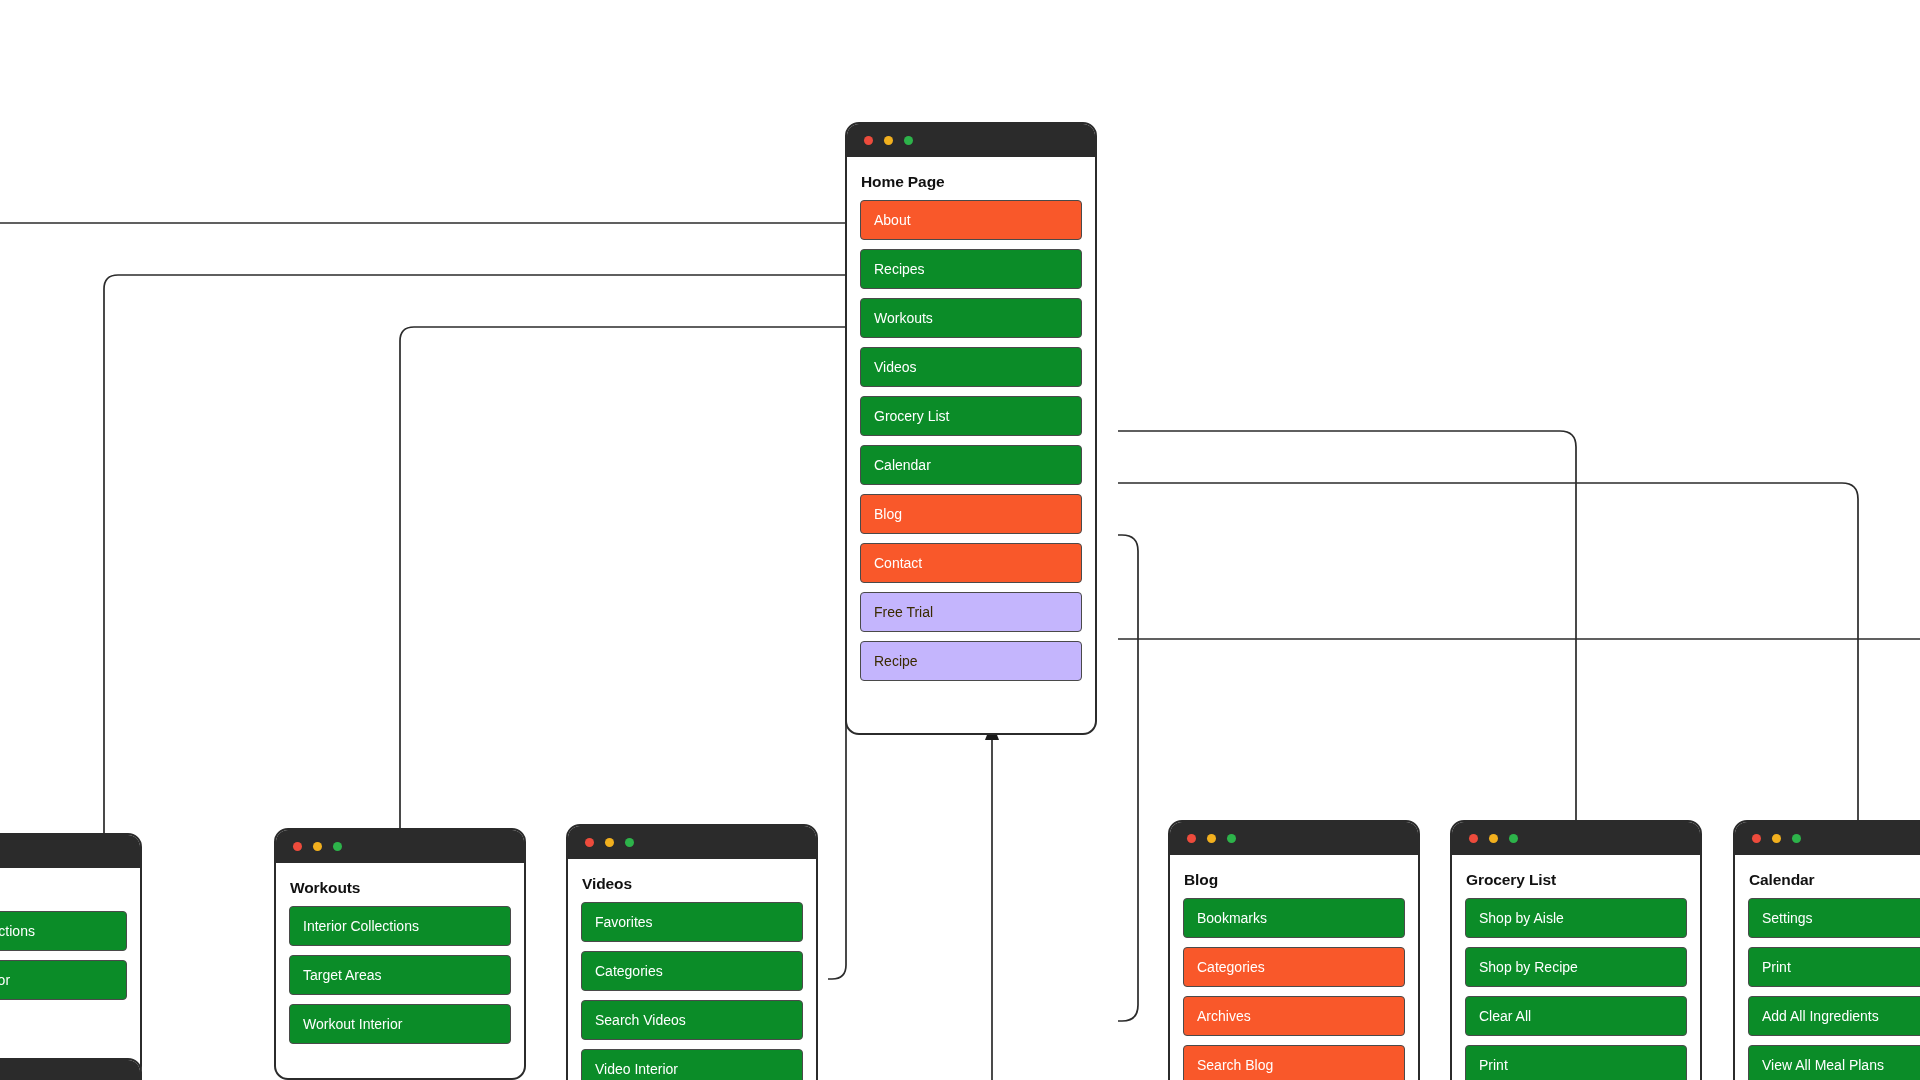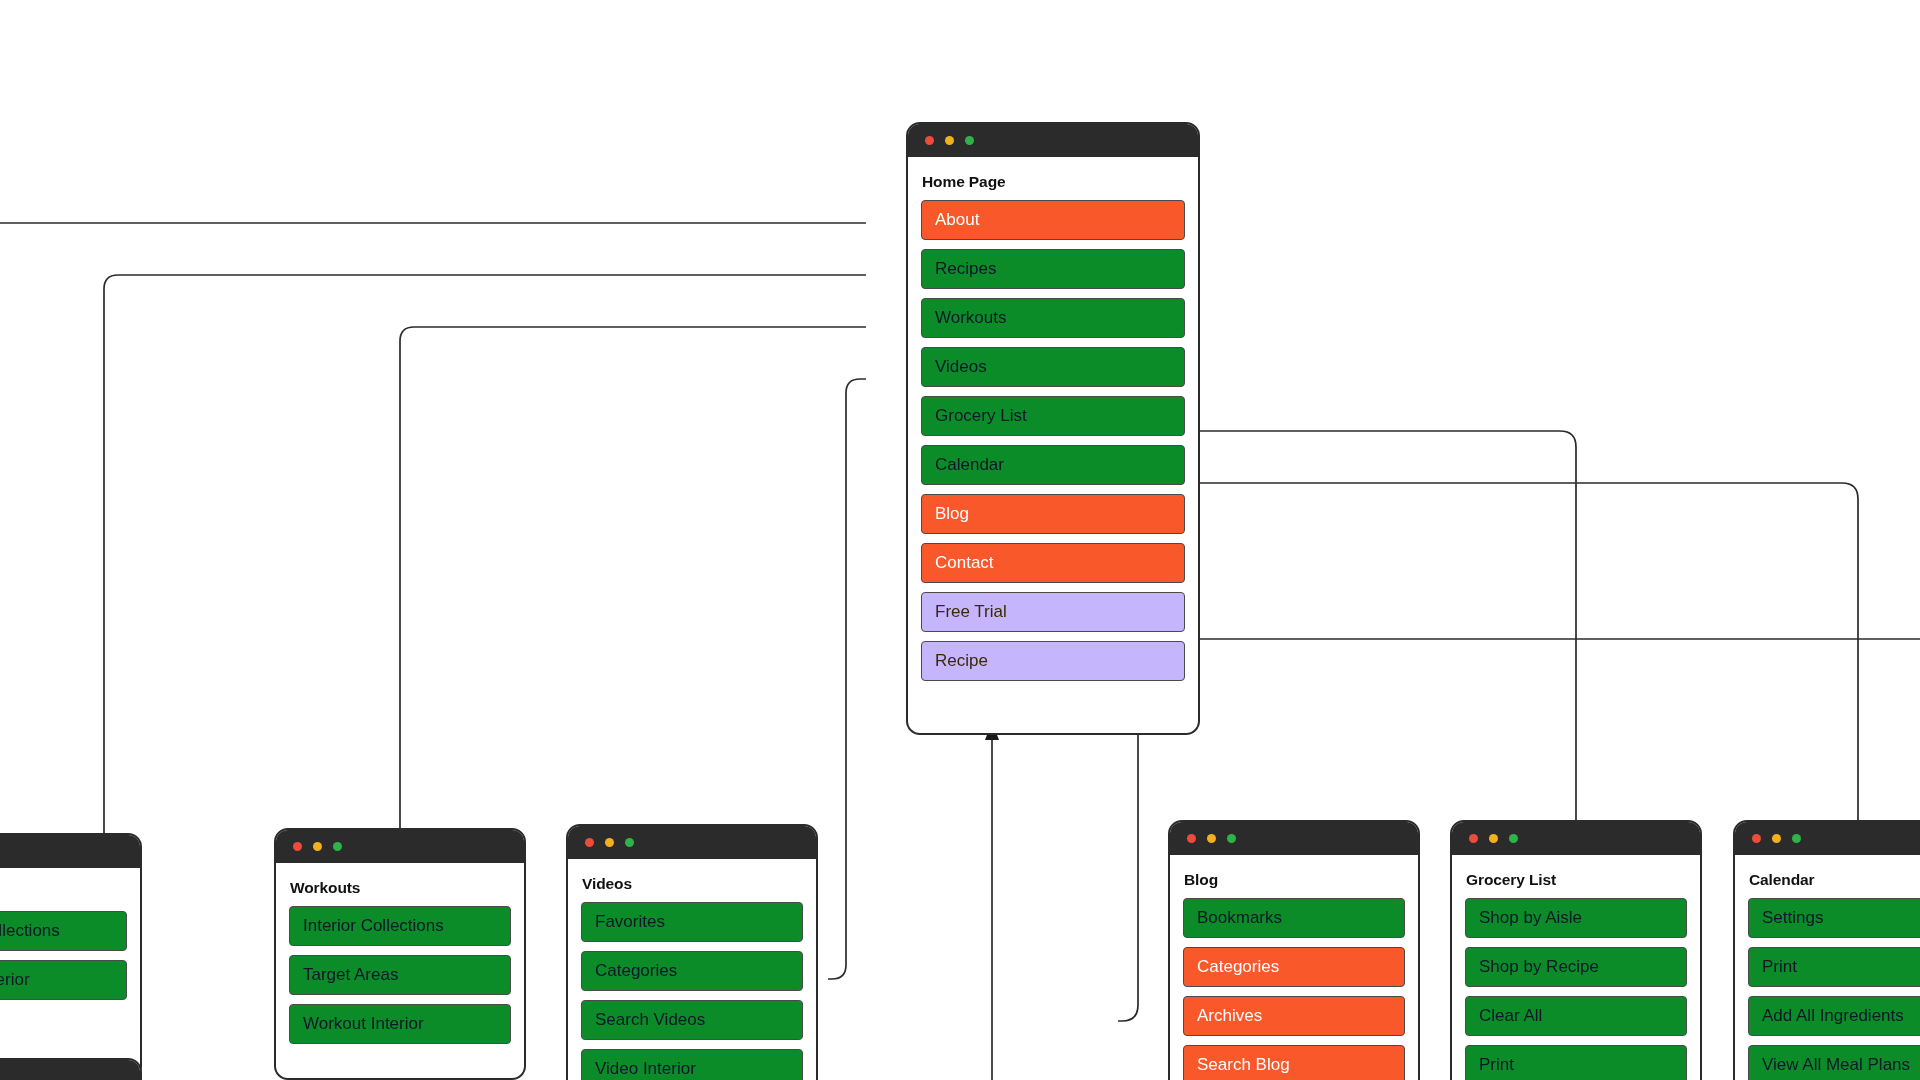--- a/index.html
+++ b/index.html
@@ -42,31 +42,31 @@
     margin:6px 0 9px 1px;
     letter-spacing:-0.1px;
   }
   .item{
     height:40px;
     border:1.6px solid #4a4a4a;
     border-radius:4px;
     display:flex;
     align-items:center;
     padding-left:13px;
-    font-size:17px;
+    font-size:14px;
     margin-bottom:9px;
     box-sizing:border-box;
     white-space:nowrap;
   }
-  .item.green{background:#0b8c28;color:#0f172a;}
+  .item.green{background:#0b8c28;color:#ffffff;}
   .item.orange{background:#f9582a;color:#ffffff;}
   .item.yellow{background:#c4b5fd;color:#3a2a00;}
 
   
-  #card-home{left:906px;top:122px;width:294px;height:613px;}
+  #card-home{left:845px;top:122px;width:252px;height:613px;}
   #card-home .item{height:40px;margin-bottom:9px;}
 
   #card-recipes{left:-110px;top:833px;width:252px;height:247px;}
   #card-recipes2{left:-110px;top:1058px;width:252px;height:247px;}
   #card-workouts{left:274px;top:828px;width:252px;height:252px;}
   #card-videos{left:566px;top:824px;width:252px;height:300px;}
   #card-blog{left:1168px;top:820px;width:252px;height:300px;}
   #card-grocery{left:1450px;top:820px;width:252px;height:300px;}
   #card-calendar{left:1733px;top:820px;width:252px;height:300px;}
 </style>

